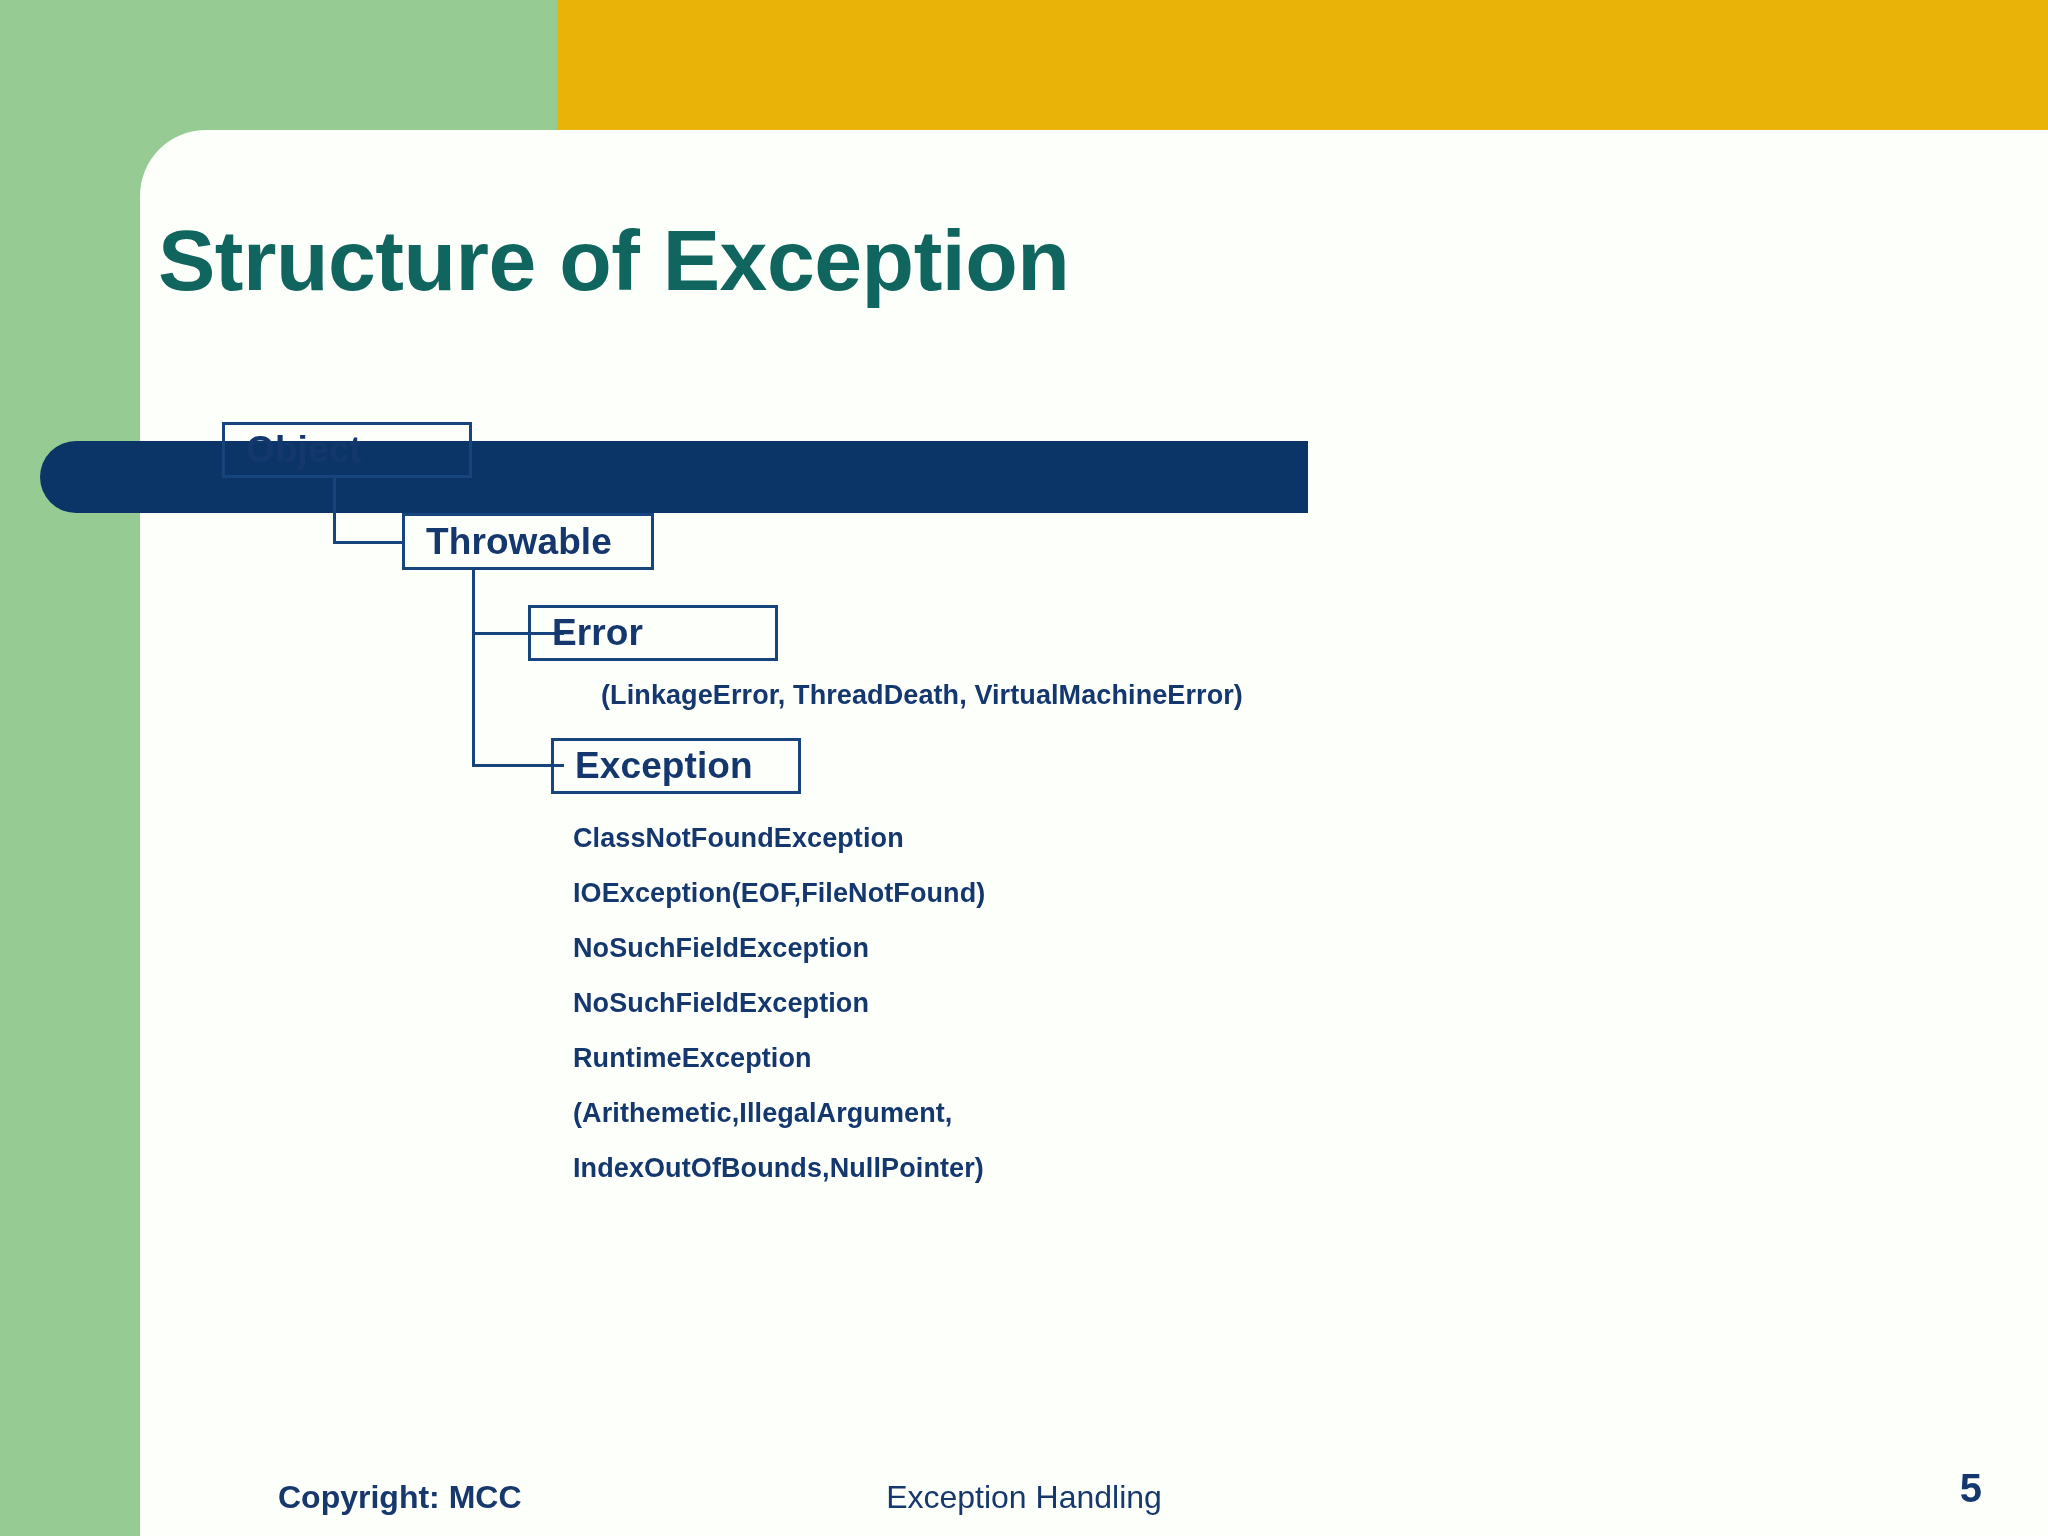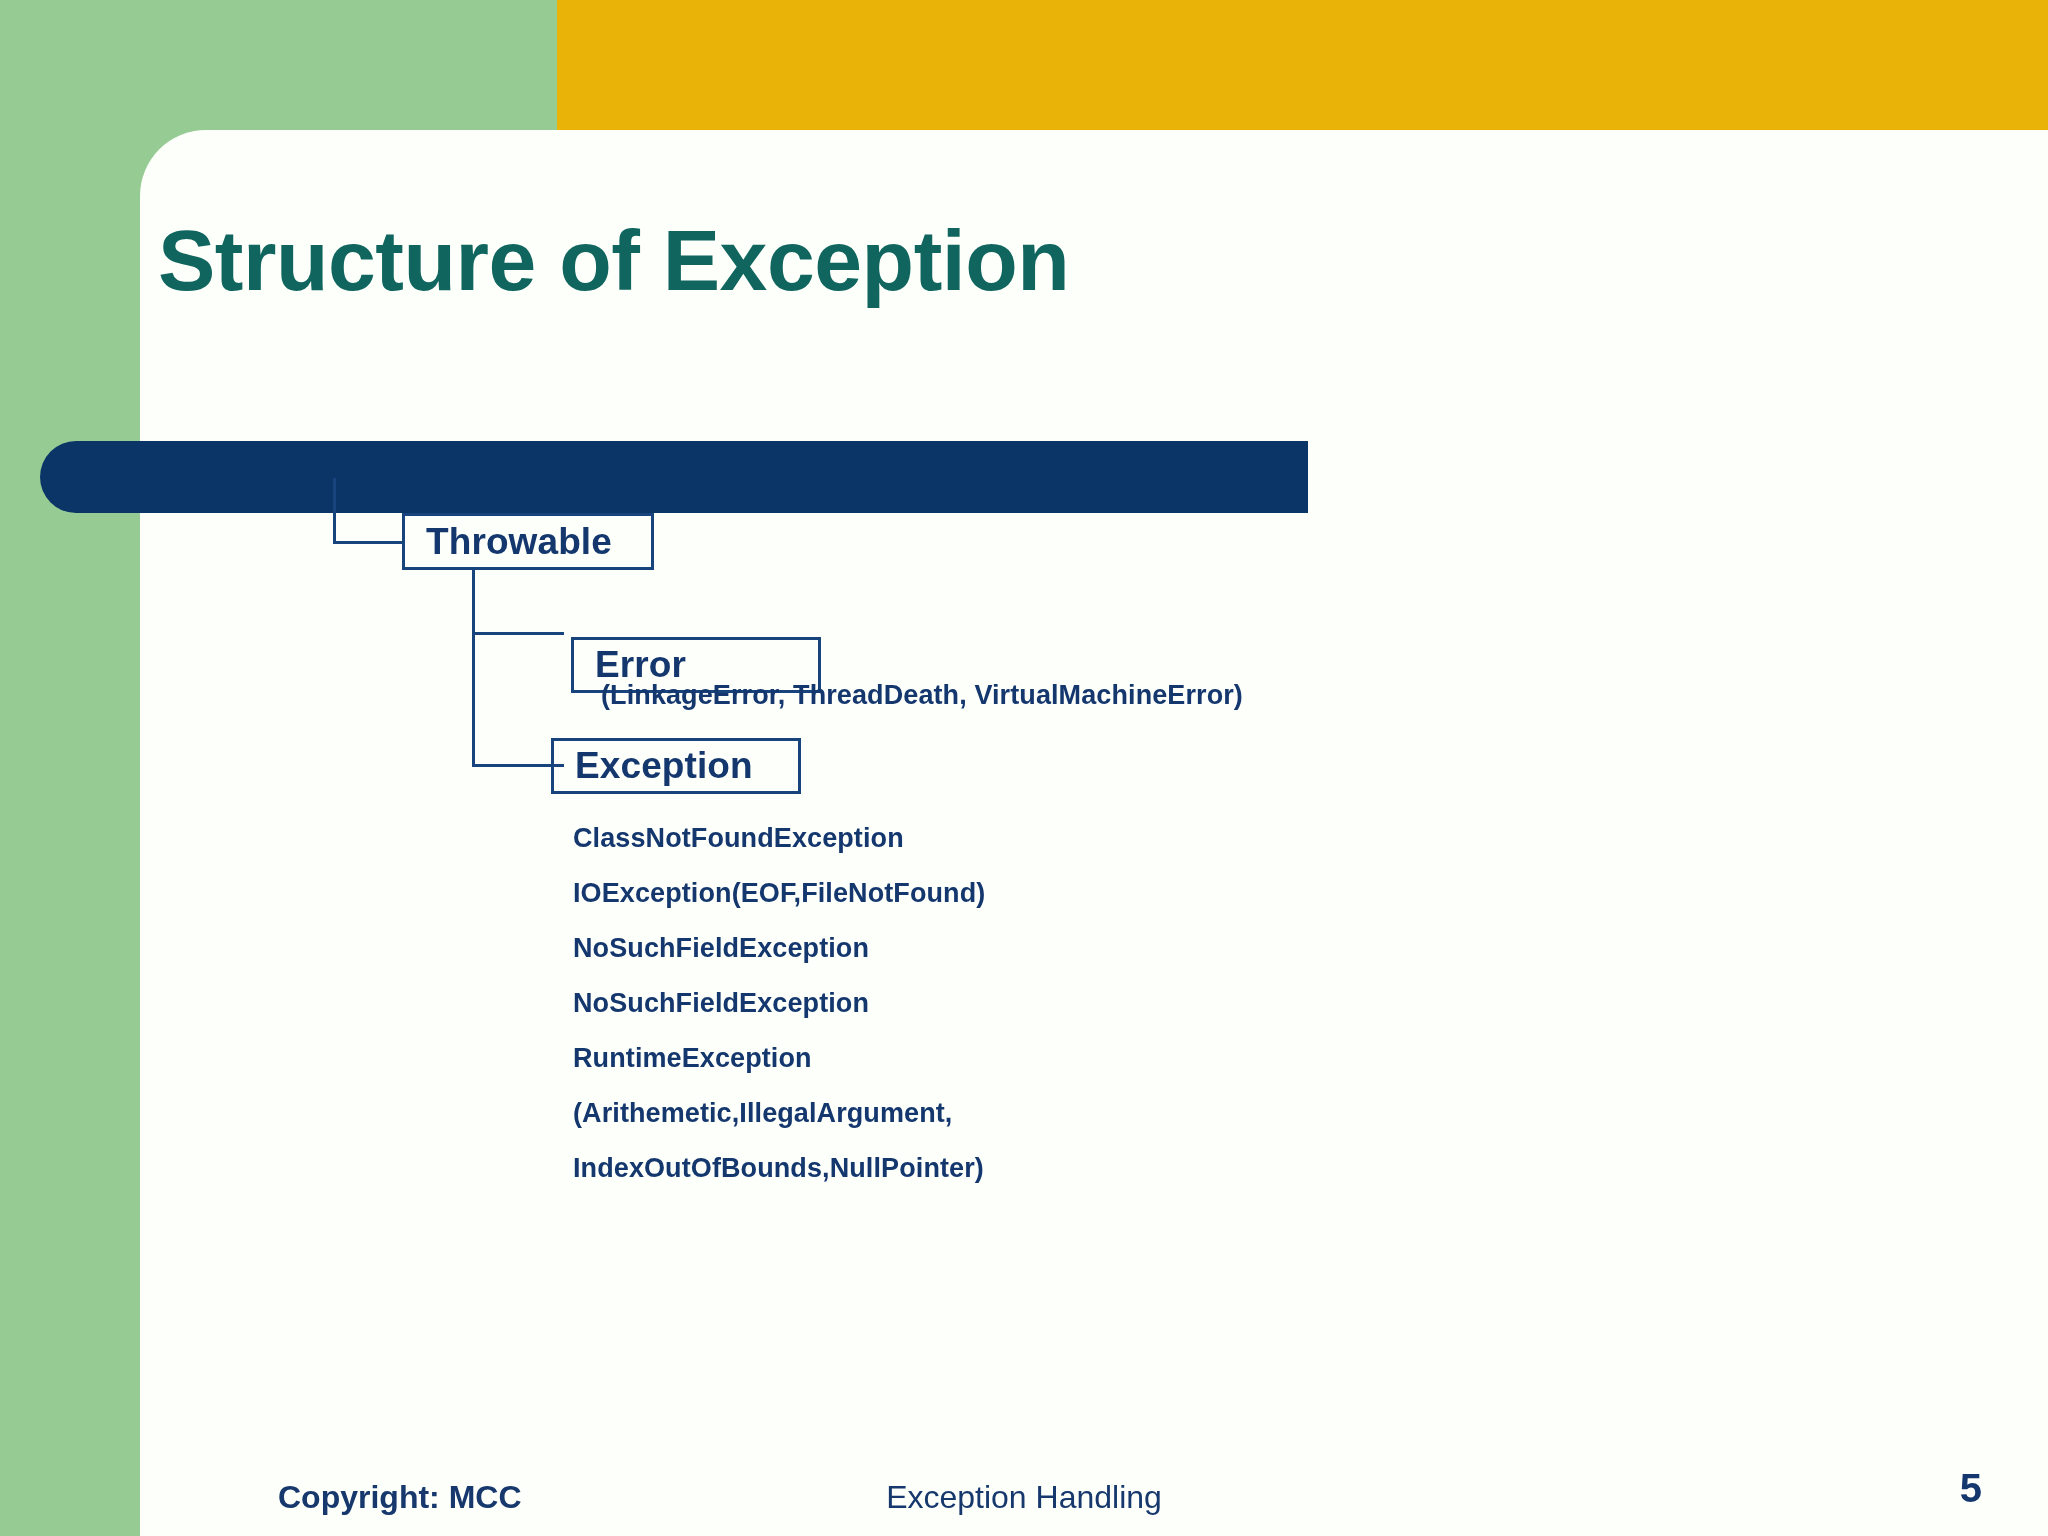--- a/index.html
+++ b/index.html
@@ -81,21 +81,21 @@
     display: block;
     padding-left: 21px;
     color: #14376e;
     font-weight: bold;
     font-size: 37px;
     letter-spacing: 0.1px;
     white-space: nowrap;
   }
   #node-object   { left: 222px; top: 422px; width: 250px; height: 56px; }
   #node-throwable{ left: 402px; top: 513px; width: 252px; height: 57px; }
-  #node-error    { left: 571px; top: 605px; width: 250px; height: 56px; margin-top: 32px; }
+  #node-error    { left: 528px; top: 605px; width: 250px; height: 56px; }
   #node-exception{ left: 551px; top: 738px; width: 250px; height: 56px; }
 
   
   .conn {
     position: absolute;
     background: #17447d;
   }
 
   
   .note-text {
@@ -166,20 +166,23 @@
 
   <div class="diagram">
 
     <div class="conn" style="left:333px; top:478px; width:3px; height:65px;"></div>
     <div class="conn" style="left:333px; top:541px; width:72px; height:3px;"></div>
 
     <div class="conn" style="left:472px; top:570px; width:3px; height:197px;"></div>
     <div class="conn" style="left:472px; top:632px; width:92px; height:3px;"></div>
     <div class="conn" style="left:472px; top:764px; width:92px; height:3px;"></div>
 
+    <div class="node-box" id="node-object">
+      <span>Object</span>
+    </div>
 
     <div class="node-box" id="node-throwable">
       <span>Throwable</span>
     </div>
 
     <div class="node-box" id="node-error">
       <span>Error</span>
     </div>
 
     <div class="node-box" id="node-exception">

